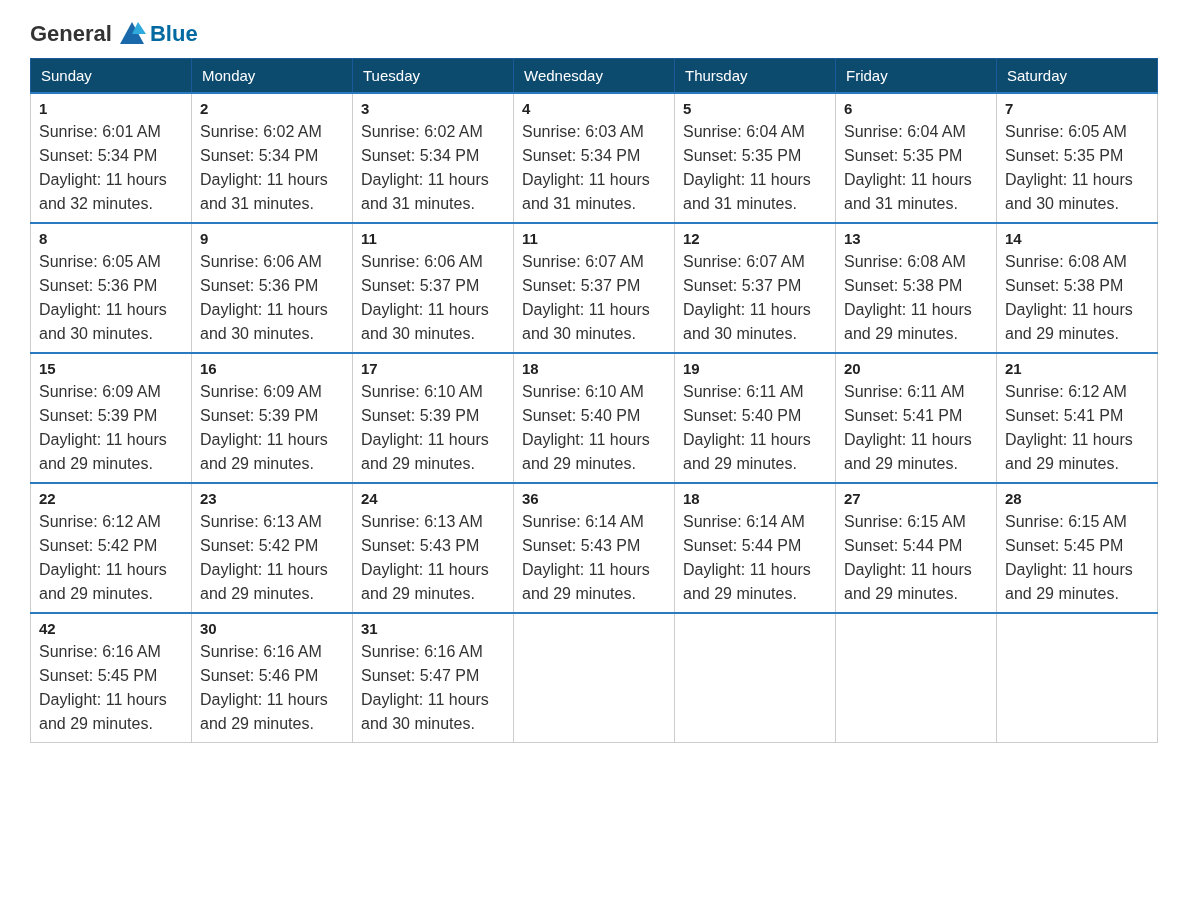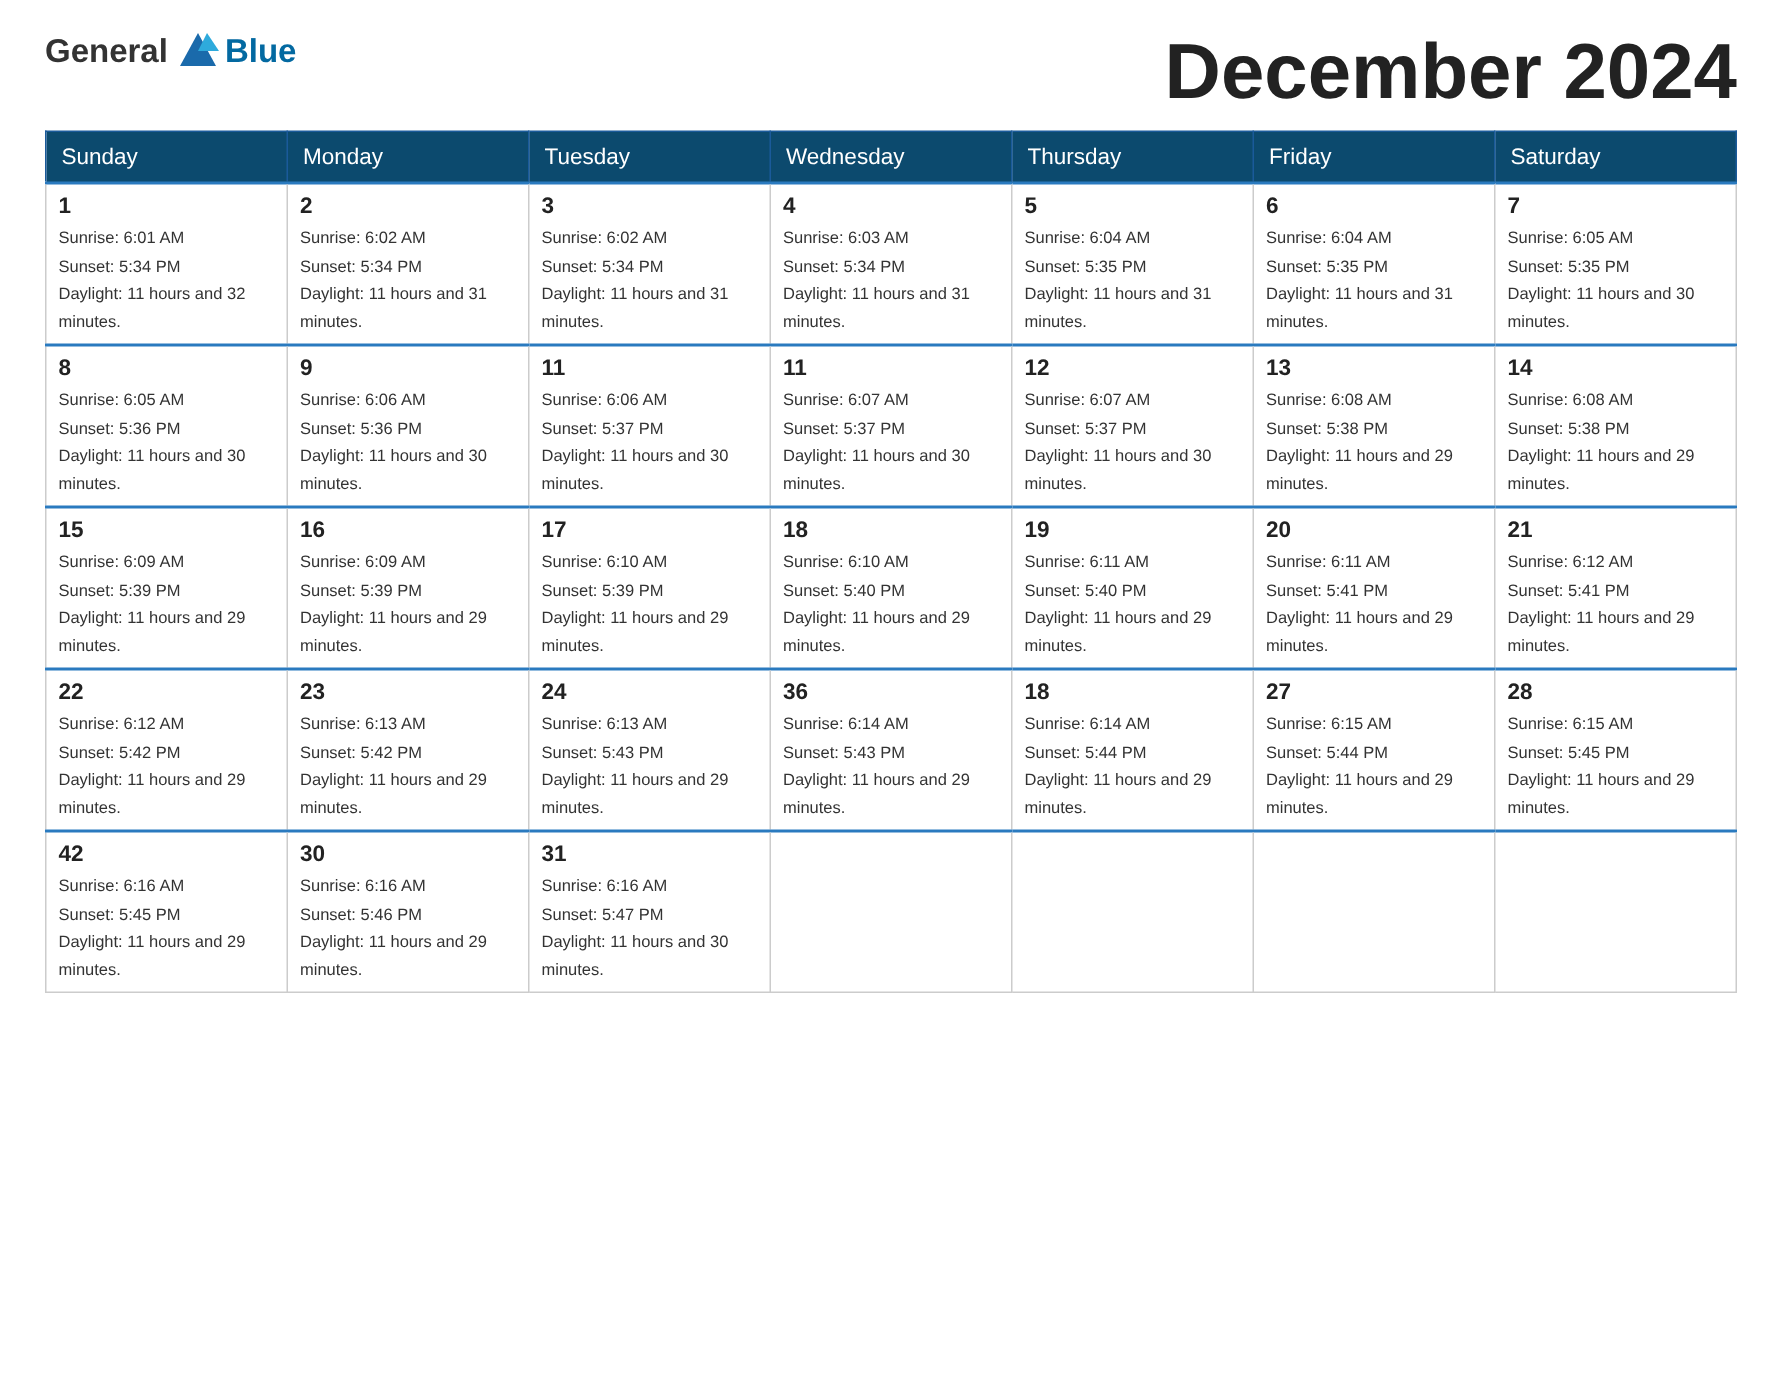--- a/index.html
+++ b/index.html
@@ -5,21 +5,21 @@
     * { box-sizing: border-box; margin: 0; padding: 0; }
     body {
       font-family: Arial, sans-serif;
       background: #fff;
       width: 1188px;
       min-height: 918px;
       padding: 20px 30px;
     }
     .header {
       display: flex;
-      justify-content: space-between;
+      justify-content: flex-start;
       align-items: flex-start;
       margin-bottom: 10px;
     }
     .logo {
       display: flex;
       align-items: center;
       gap: 4px;
     }
     .logo-text-general {
       font-size: 22px;
@@ -75,42 +75,41 @@
       border-top: 2px solid #2a7abf;
     }
     .day-num {
       font-size: 15px;
       font-weight: bold;
       color: #222;
       display: block;
       margin-bottom: 3px;
     }
     .day-info {
-      font-size: 11px;
+      font-size: 16px;
       color: #333;
       line-height: 1.5;
     }
     .empty-cell {
       background: #fff;
     }
   </style>
 </head>
 <body>
 
 <div class="header">
   <div class="logo">
     <span class="logo-text-general">General</span>
     <svg class="logo-icon" viewBox="0 0 28 28" xmlns="http://www.w3.org/2000/svg">
       <polygon points="14,2 26,24 2,24" fill="#1a6aab"></polygon>
       <polygon points="20,2 28,14 14,14" fill="#2eaadc"></polygon>
     </svg>
     <span class="logo-text-blue">Blue</span>
   </div>
   <div class="title-block">
-    <div class="month-year">December 2024</div>
   </div>
 </div>
 
 <table class="calendar">
   <thead>
     <tr>
     <th>Sunday</th>
         <th>Monday</th>
         <th>Tuesday</th>
         <th>Wednesday</th>

